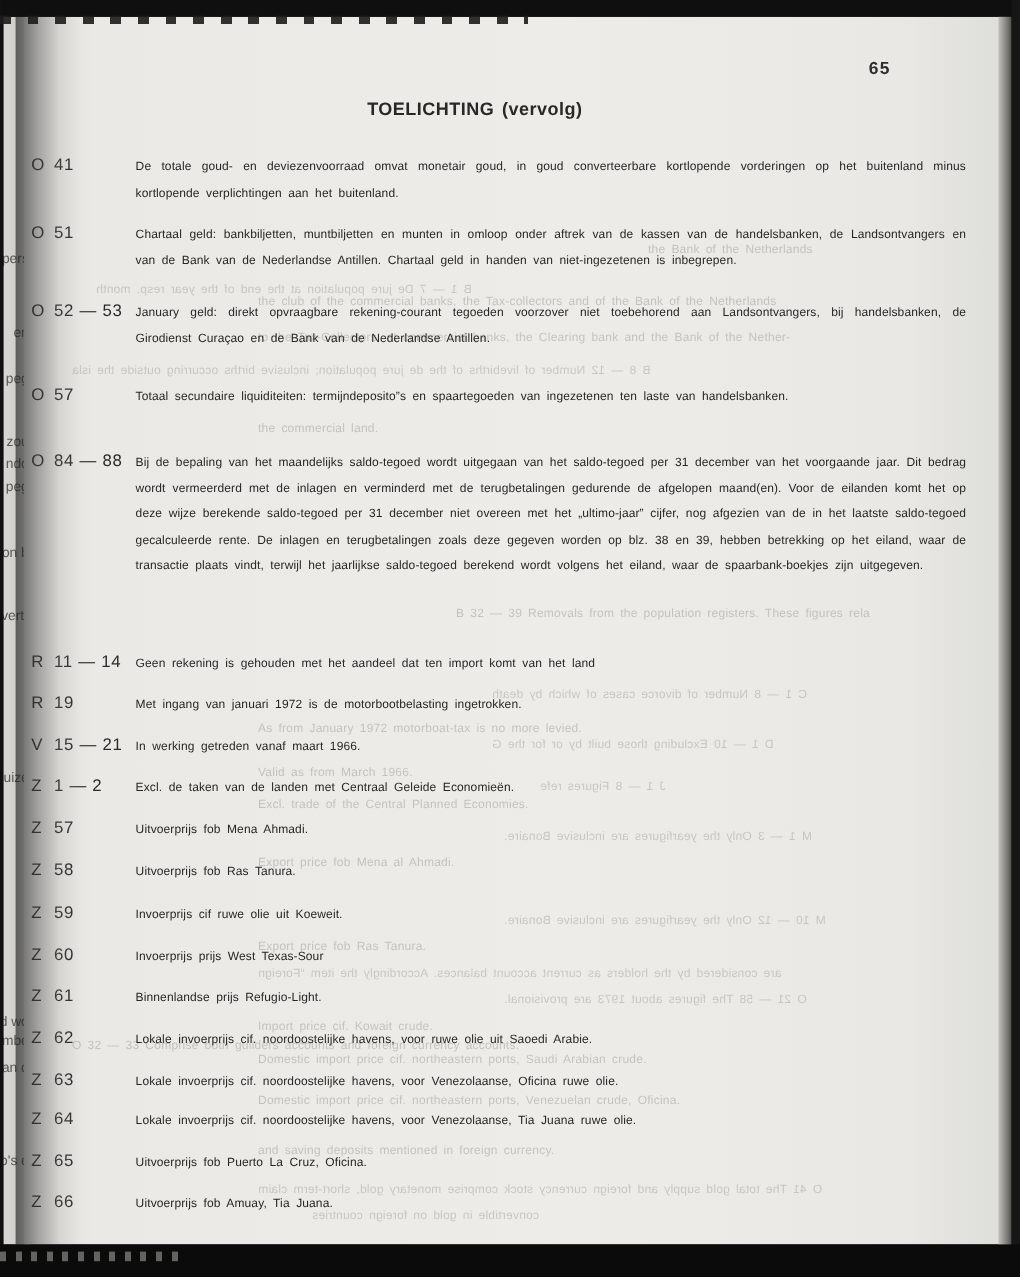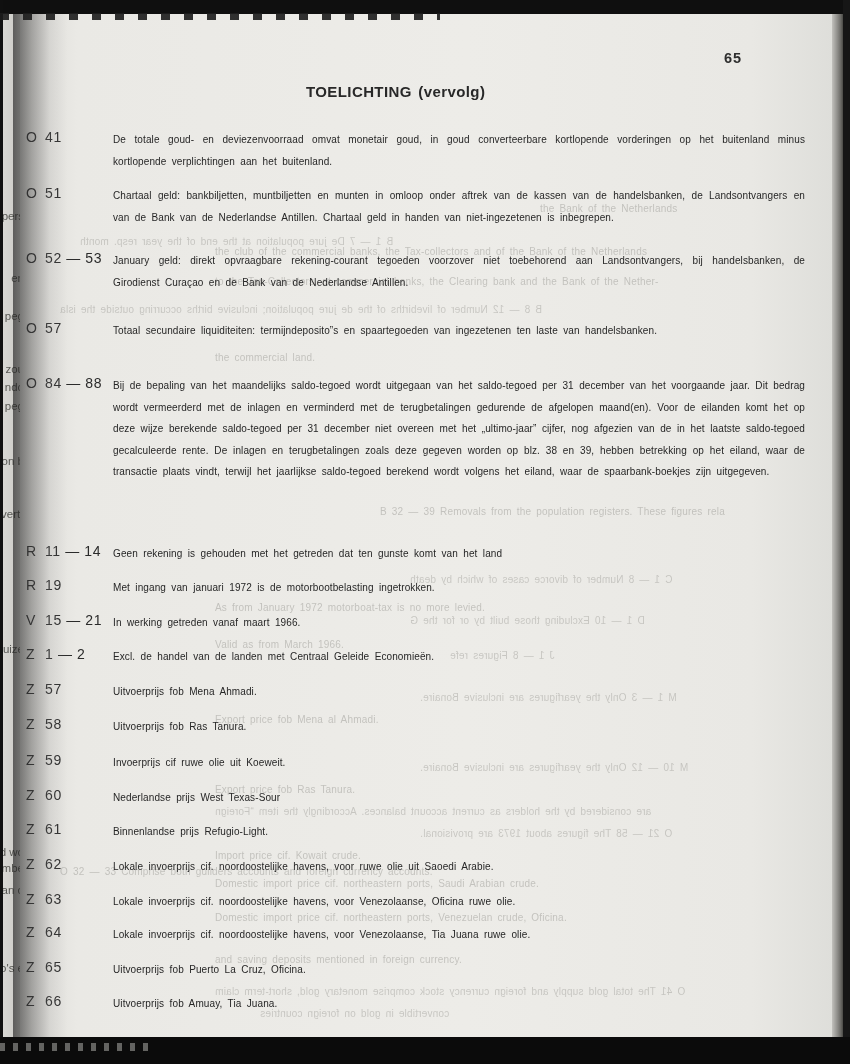--- a/index.html
+++ b/index.html
@@ -102,20 +102,21 @@
       <span class="ghost-line mirrored" style="top: 560px; left: 390px;">C   1 — 8   Number of divorce cases of which by death</span>
 
       <span class="ghost-line" style="top: 588px; left: 195px;">As from January 1972 motorboat-tax is no more levied.</span>
 
       <span class="ghost-line mirrored" style="top: 601px; left: 390px;">D   1 — 10   Excluding those built by or for the G</span>
 
       <span class="ghost-line" style="top: 625px; left: 195px;">Valid as from March 1966.</span>
 
       <span class="ghost-line mirrored" style="top: 636px; left: 430px;">J   1 — 8   Figures refe</span>
 
+      <span class="ghost-line" style="top: 651px; left: 195px;">Excl. trade of the Central Planned Economies.</span>
 
       <span class="ghost-line mirrored" style="top: 678px; left: 400px;">M   1 — 3   Only the yearfigures are inclusive Bonaire.</span>
 
       <span class="ghost-line" style="top: 700px; left: 195px;">Export price fob Mena al Ahmadi.</span>
 
       <span class="ghost-line mirrored" style="top: 748px; left: 400px;">M   10 — 12   Only the yearfigures are inclusive Bonaire.</span>
 
       <span class="ghost-line" style="top: 770px; left: 195px;">Export price fob Ras Tanura.</span>
 
       <span class="ghost-line mirrored" style="top: 792px; left: 195px;">are considered by the holders as current account balances. Accordingly the item “Foreign</span>
@@ -165,39 +166,39 @@
 
       <div class="section-row" style="top: 361px;">
         <span class="code-letter">O</span>
         <span class="code-range">84 — 88</span>
         <div class="section-text">Bij de bepaling van het maandelijks saldo-tegoed wordt uitgegaan van het saldo-tegoed per 31 december van het voorgaande jaar. Dit bedrag wordt vermeerderd met de inlagen en verminderd met de terugbetalingen gedurende de afgelopen maand(en). Voor de eilanden komt het op deze wijze berekende saldo-tegoed per 31 december niet overeen met het „ultimo-jaar” cijfer, nog afgezien van de in het laatste saldo-tegoed gecalculeerde rente. De inlagen en terugbetalingen zoals deze gegeven worden op blz. 38 en 39, hebben betrekking op het eiland, waar de transactie plaats vindt, terwijl het jaarlijkse saldo-tegoed berekend wordt volgens het eiland, waar de spaarbank-boekjes zijn uitgegeven.</div>
       </div>
 
       <div class="section-row" style="top: 529px;">
         <span class="code-letter">R</span>
         <span class="code-range">11 — 14</span>
-        <div class="section-text">Geen rekening is gehouden met het getreden dat ten gunste komt van het land</div>
+        <div class="section-text">Geen rekening is gehouden met het aandeel dat ten import komt van het land</div>
       </div>
 
       <div class="section-row" style="top: 563px;">
         <span class="code-letter">R</span>
         <span class="code-range">19</span>
         <div class="section-text">Met ingang van januari 1972 is de motorbootbelasting ingetrokken.</div>
       </div>
 
       <div class="section-row" style="top: 598px;">
         <span class="code-letter">V</span>
         <span class="code-range">15 — 21</span>
         <div class="section-text">In werking getreden vanaf maart 1966.</div>
       </div>
 
       <div class="section-row" style="top: 632px;">
         <span class="code-letter">Z</span>
         <span class="code-range">1 — 2</span>
-        <div class="section-text">Excl. de handel van de landen met Centraal Geleide Economieën.</div>
+        <div class="section-text">Excl. de taken van de landen met Centraal Geleide Economieën.</div>
       </div>
 
       <div class="section-row" style="top: 667px;">
         <span class="code-letter">Z</span>
         <span class="code-range">57</span>
         <div class="section-text">Uitvoerprijs fob Mena Ahmadi.</div>
       </div>
 
       <div class="section-row" style="top: 702px;">
         <span class="code-letter">Z</span>
@@ -207,21 +208,21 @@
 
       <div class="section-row" style="top: 738px;">
         <span class="code-letter">Z</span>
         <span class="code-range">59</span>
         <div class="section-text">Invoerprijs cif ruwe olie uit Koeweit.</div>
       </div>
 
       <div class="section-row" style="top: 773px;">
         <span class="code-letter">Z</span>
         <span class="code-range">60</span>
-        <div class="section-text">Nederlandse prijs West Texas-Sour</div>
+        <div class="section-text">Invoerprijs prijs West Texas-Sour</div>
       </div>
 
       <div class="section-row" style="top: 807px;">
         <span class="code-letter">Z</span>
         <span class="code-range">61</span>
         <div class="section-text">Binnenlandse prijs Refugio-Light.</div>
       </div>
 
       <div class="section-row" style="top: 842px;">
         <span class="code-letter">Z</span>

